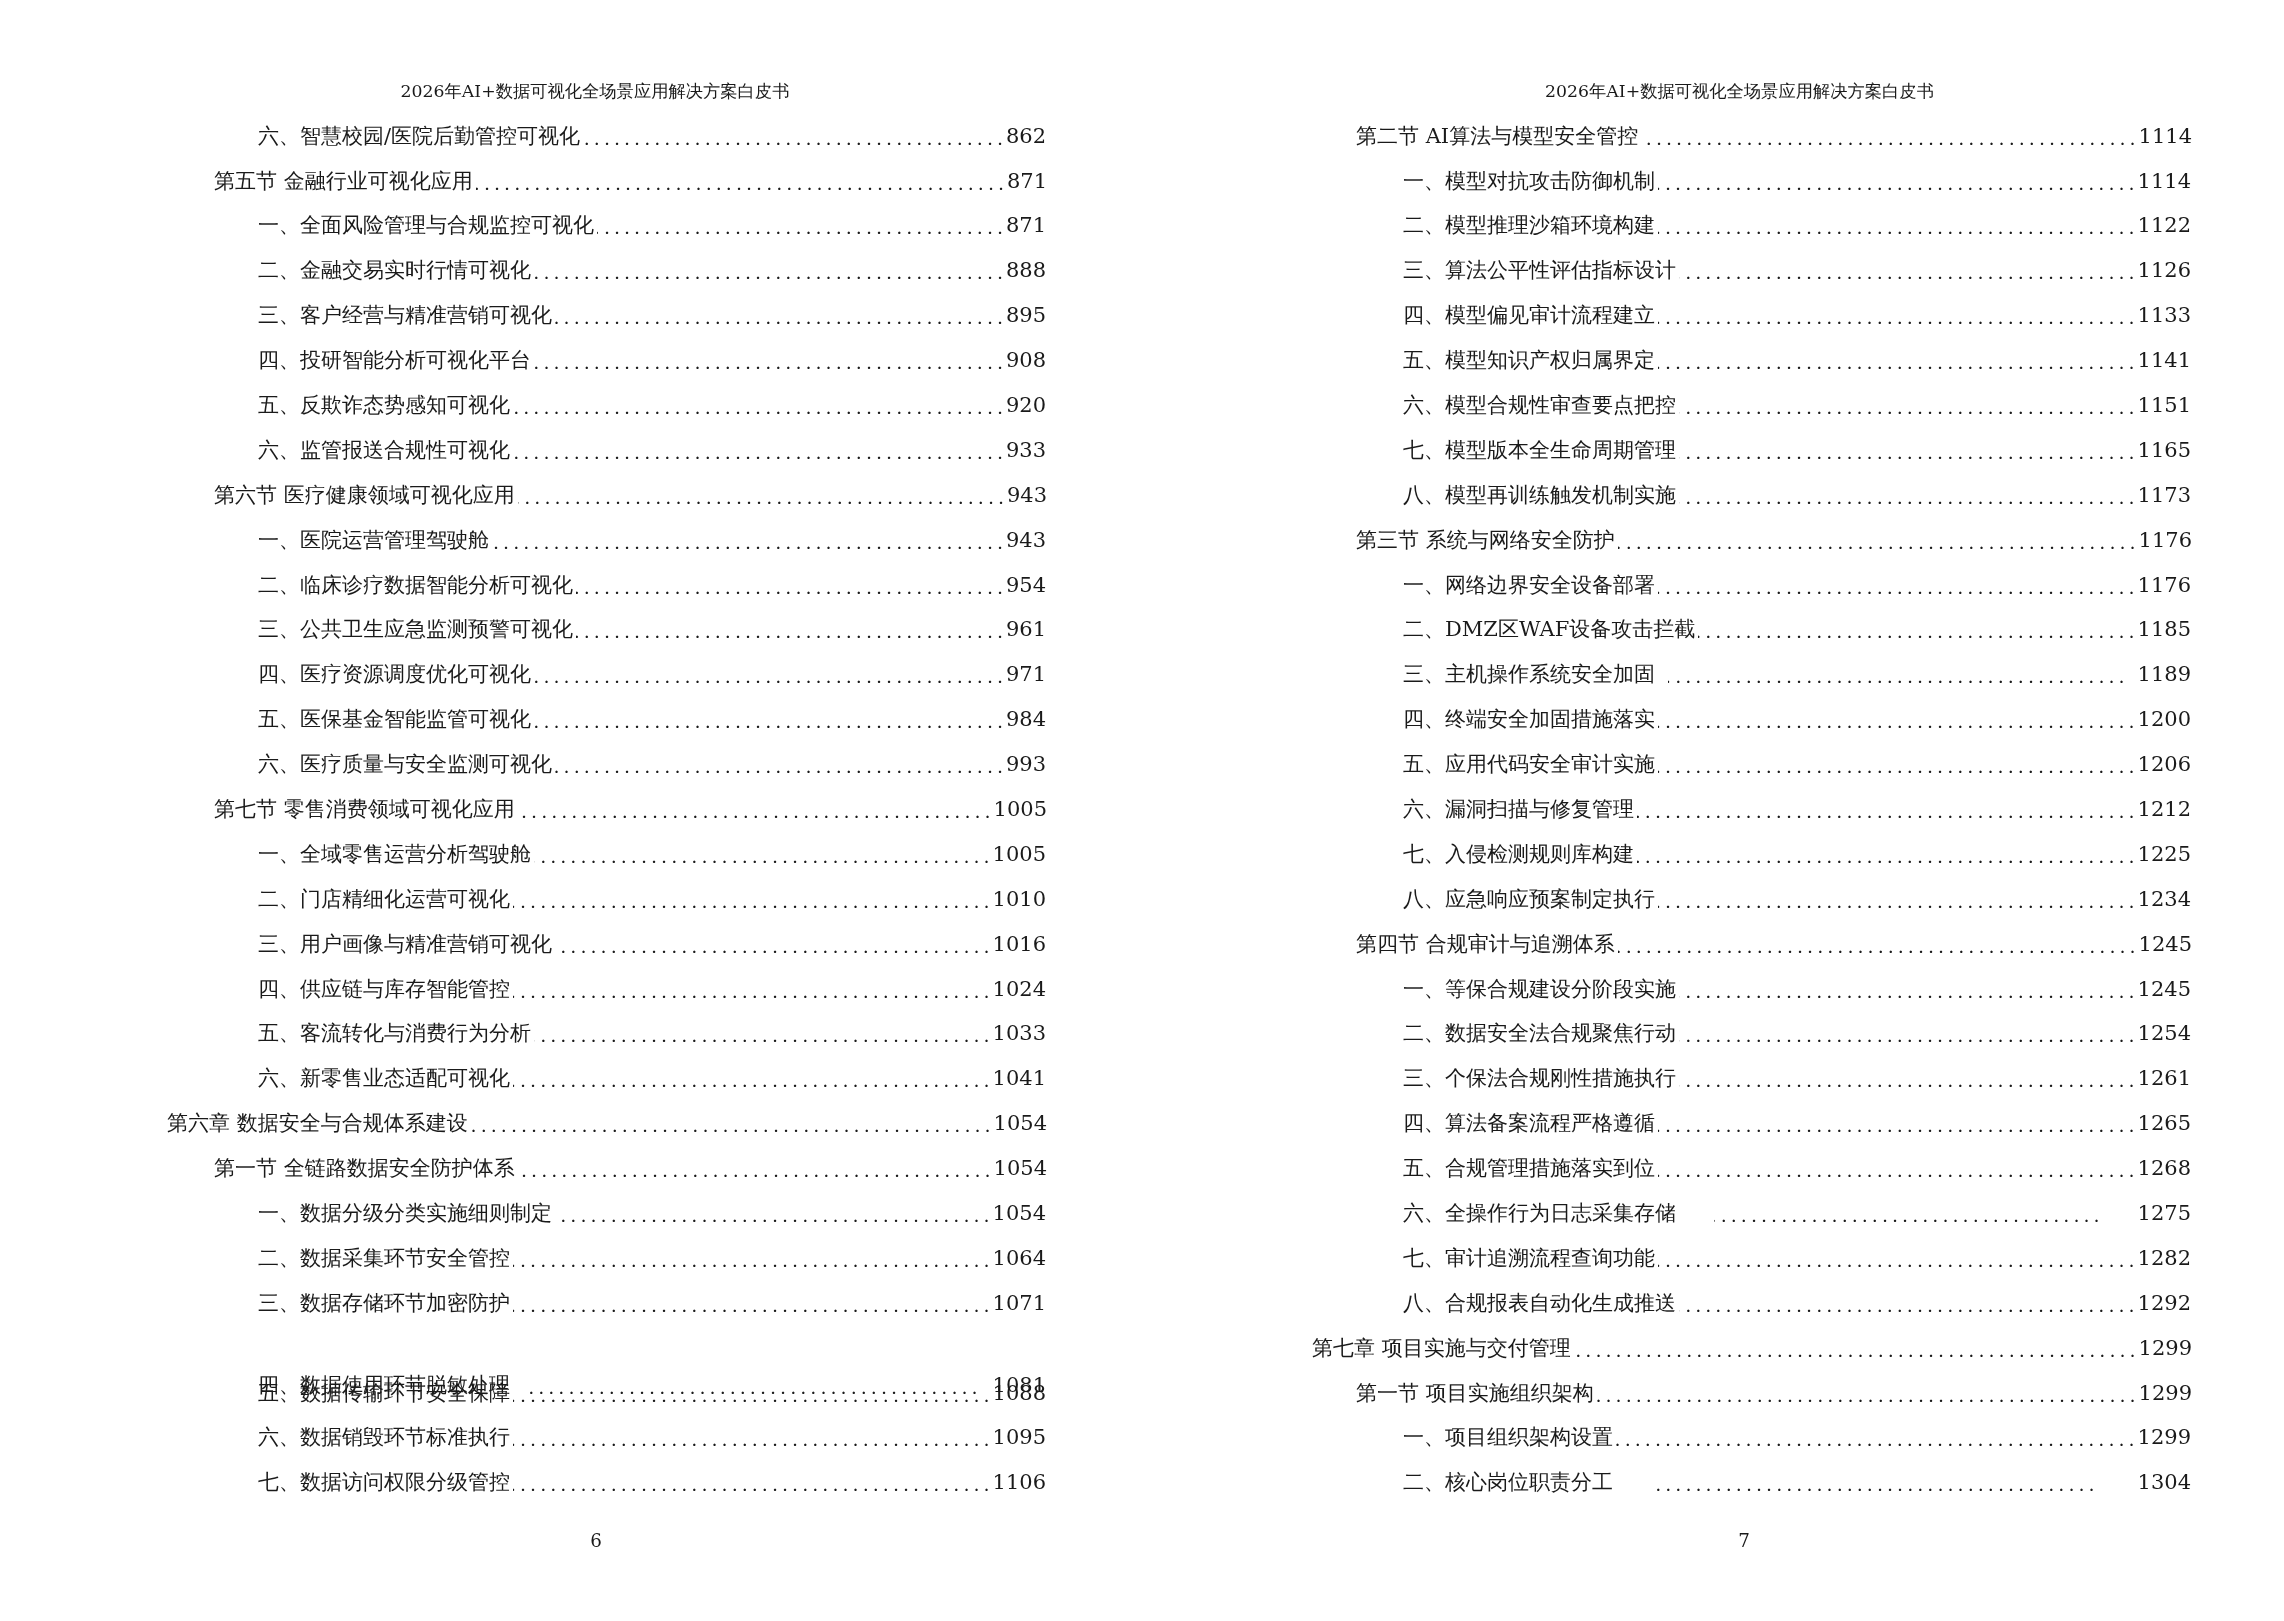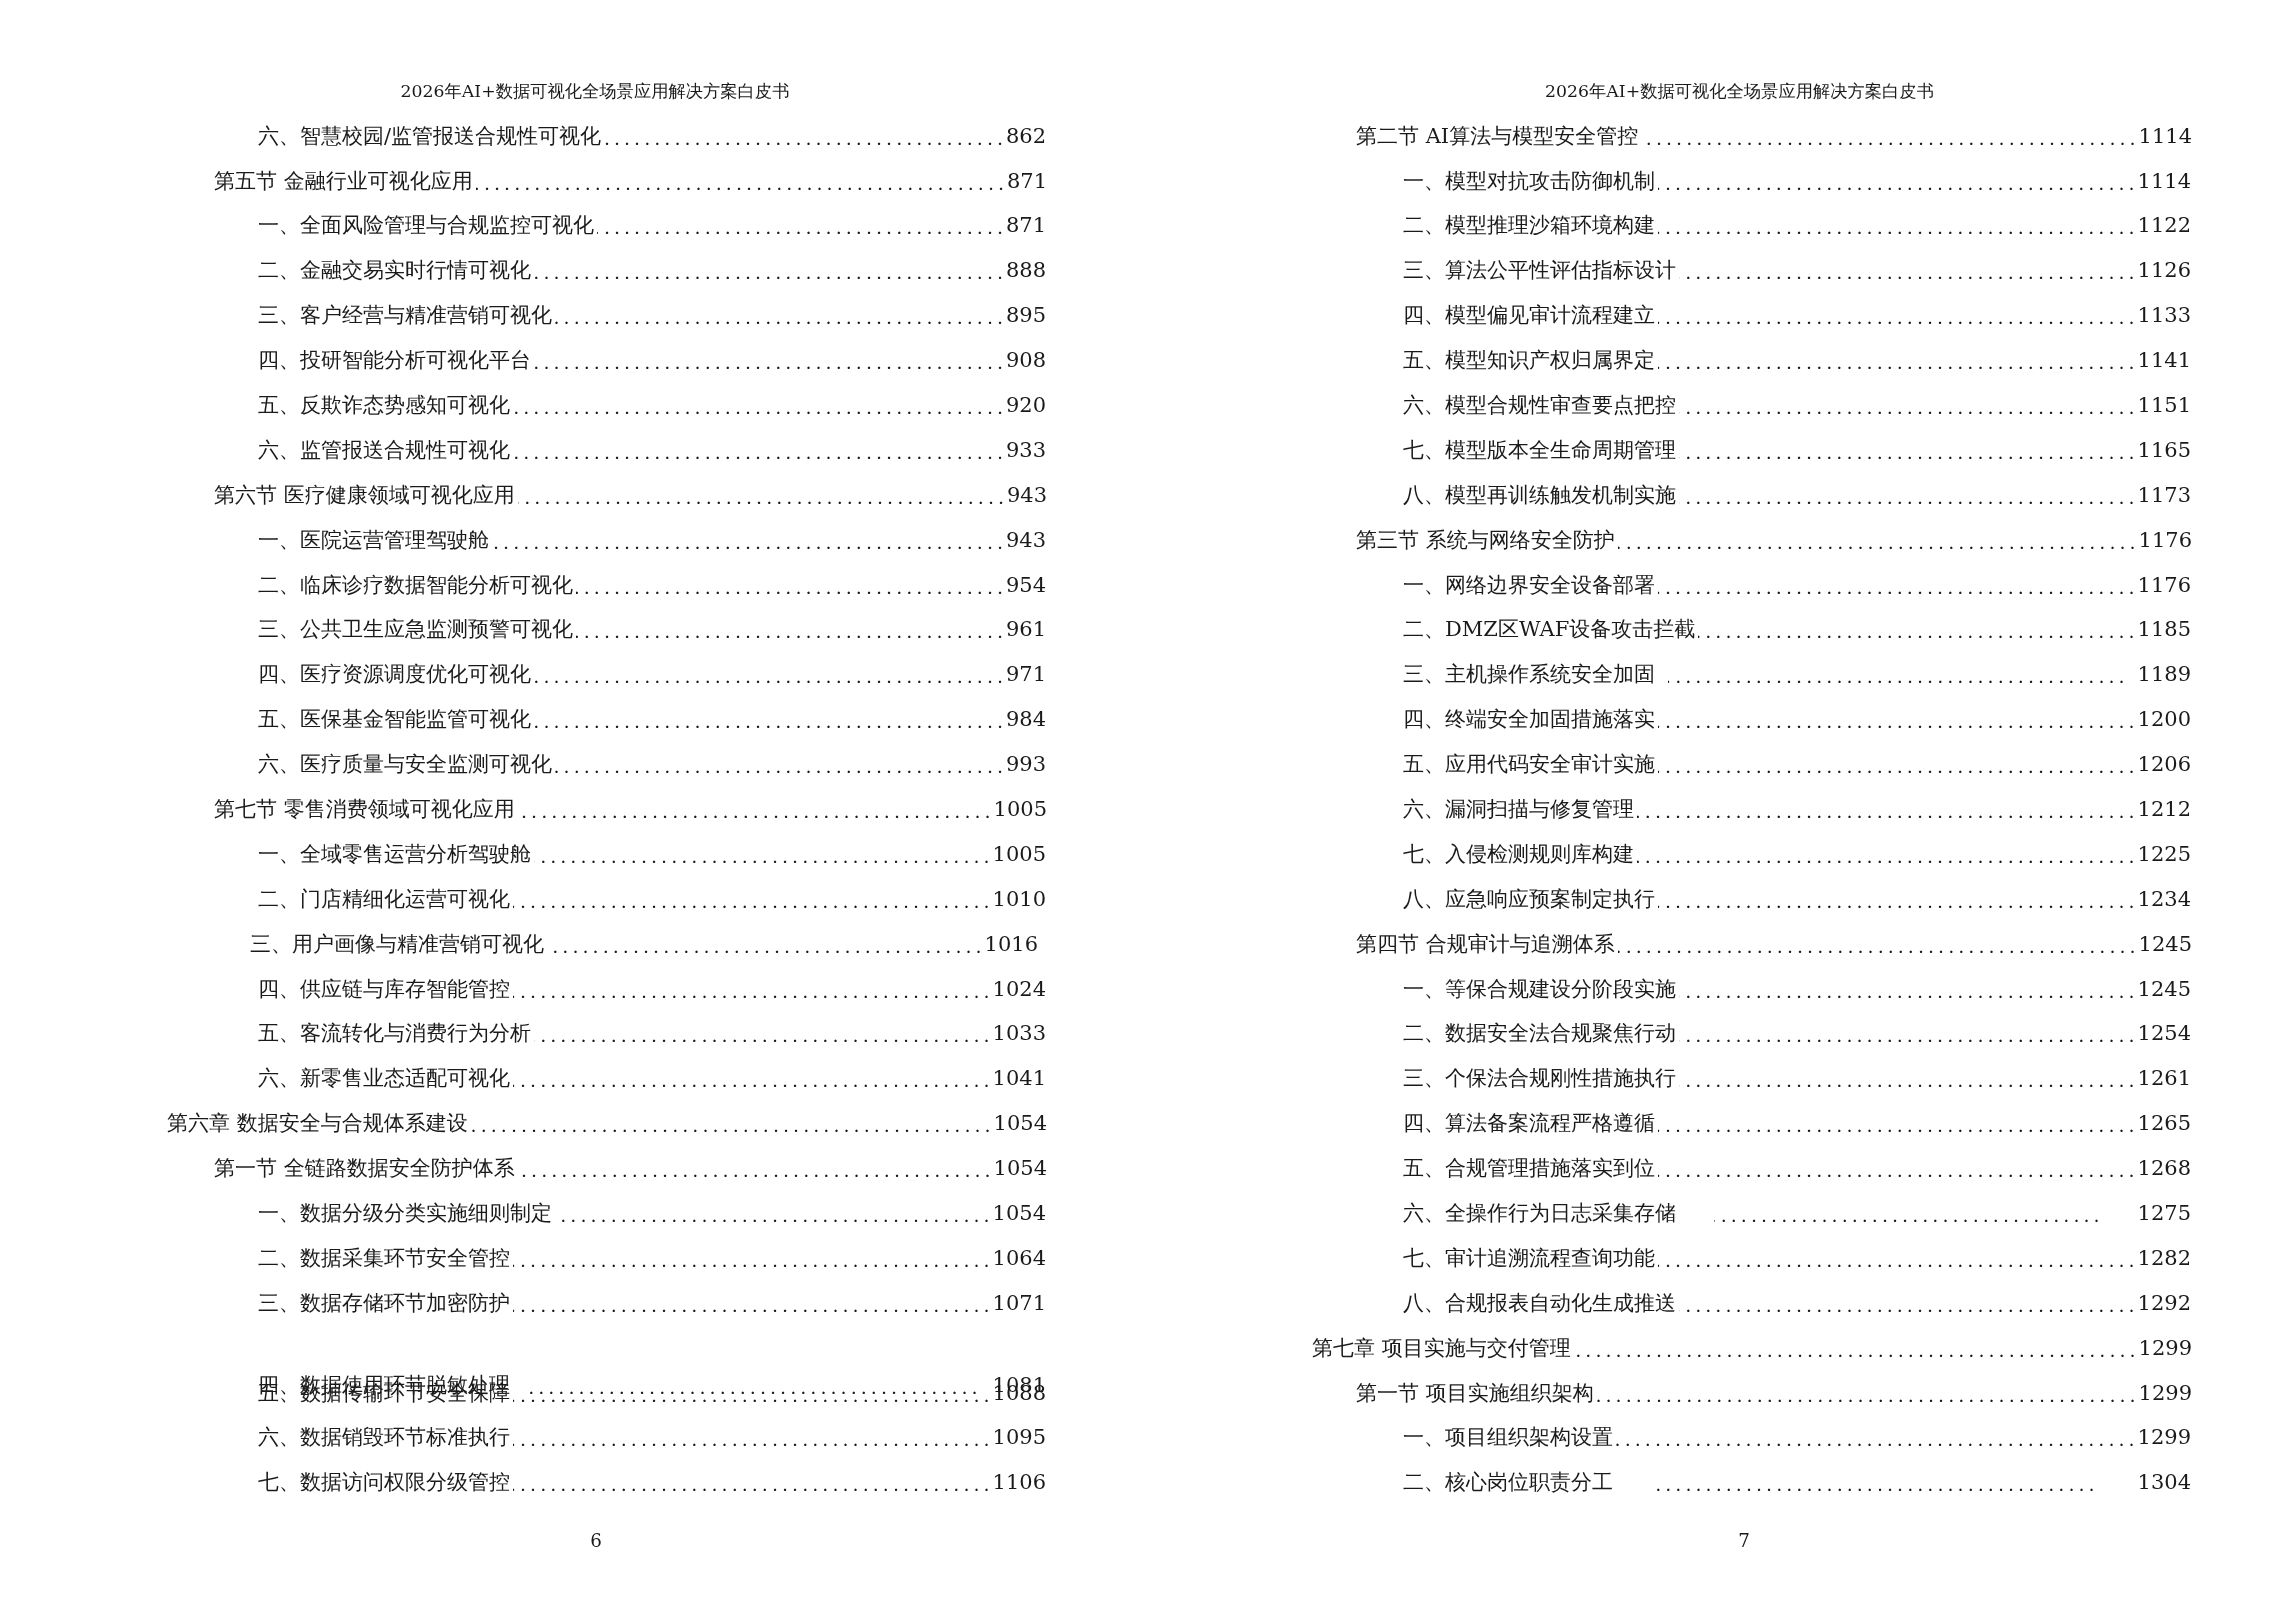--- a/index.html
+++ b/index.html
@@ -22,21 +22,21 @@
   .toc-row .pagenum { flex: 0 0 auto; padding-left: 3.9px; font-size: 21px; }
   .page-number { position: absolute; top: 1526px; font-size: 18.3px; line-height: 29px; text-align: center; width: 96px; }
 </style>
 </head>
 <body>
 
 <div class="page left">
   <div class="running-header" style="left:0;width:1190px;">2026年AI+数据可视化全场景应用解决方案白皮书</div>
   <div class="toc" id="toc-left">
       <div class="toc-row" style="left: 258px; width: 788px; top: 114px;">
-        <span class="label">六、智慧校园/监管报送合规性可视化</span>
+        <span class="label">六、智慧校园/医院后勤管控可视化</span>
         <span class="leader"></span>
         <span class="pagenum">862</span>
       </div>
       <div class="toc-row" style="left: 214px; width: 833px; top: 159px;">
         <span class="label">第五节 金融行业可视化应用</span>
         <span class="leader"></span>
         <span class="pagenum">871</span>
       </div>
       <div class="toc-row" style="left: 258px; width: 788px; top: 203px;">
         <span class="label">一、全面风险管理与合规监控可视化</span>
@@ -111,21 +111,21 @@
       <div class="toc-row" style="left: 258px; width: 788px; top: 832px; justify-content: flex-end;">
         <span class="label">一、全域零售运营分析驾驶舱</span>
         <span class="leader"></span>
         <span class="pagenum">1005</span>
       </div>
       <div class="toc-row" style="left: 258px; width: 788px; top: 877px;">
         <span class="label">二、门店精细化运营可视化</span>
         <span class="leader"></span>
         <span class="pagenum">1010</span>
       </div>
-      <div class="toc-row" style="left: 250px; width: 788px; top: 922px; justify-content: flex-end;">
+      <div class="toc-row" style="left: 258px; width: 788px; top: 922px; justify-content: flex-end;">
         <span class="label">三、用户画像与精准营销可视化</span>
         <span class="leader"></span>
         <span class="pagenum">1016</span>
       </div>
       <div class="toc-row" style="left: 258px; width: 788px; top: 967px;">
         <span class="label">四、供应链与库存智能管控</span>
         <span class="leader"></span>
         <span class="pagenum">1024</span>
       </div>
       <div class="toc-row" style="left: 258px; width: 788px; top: 1011px;">

